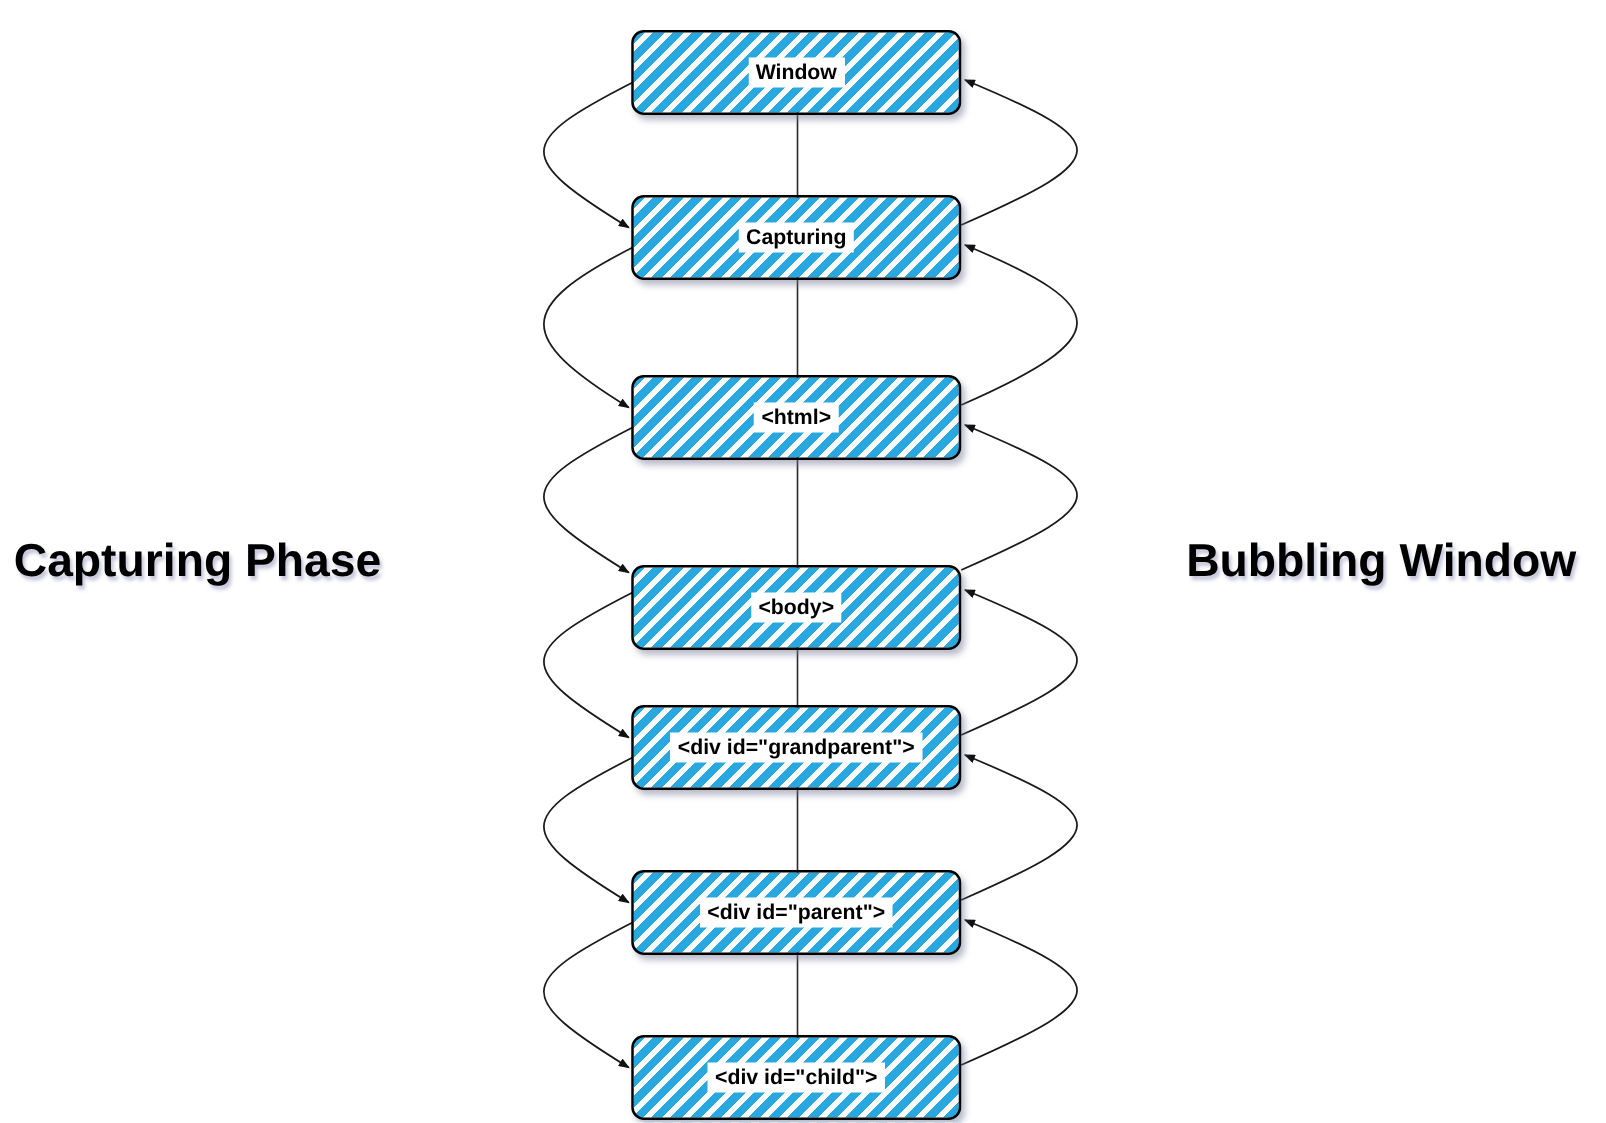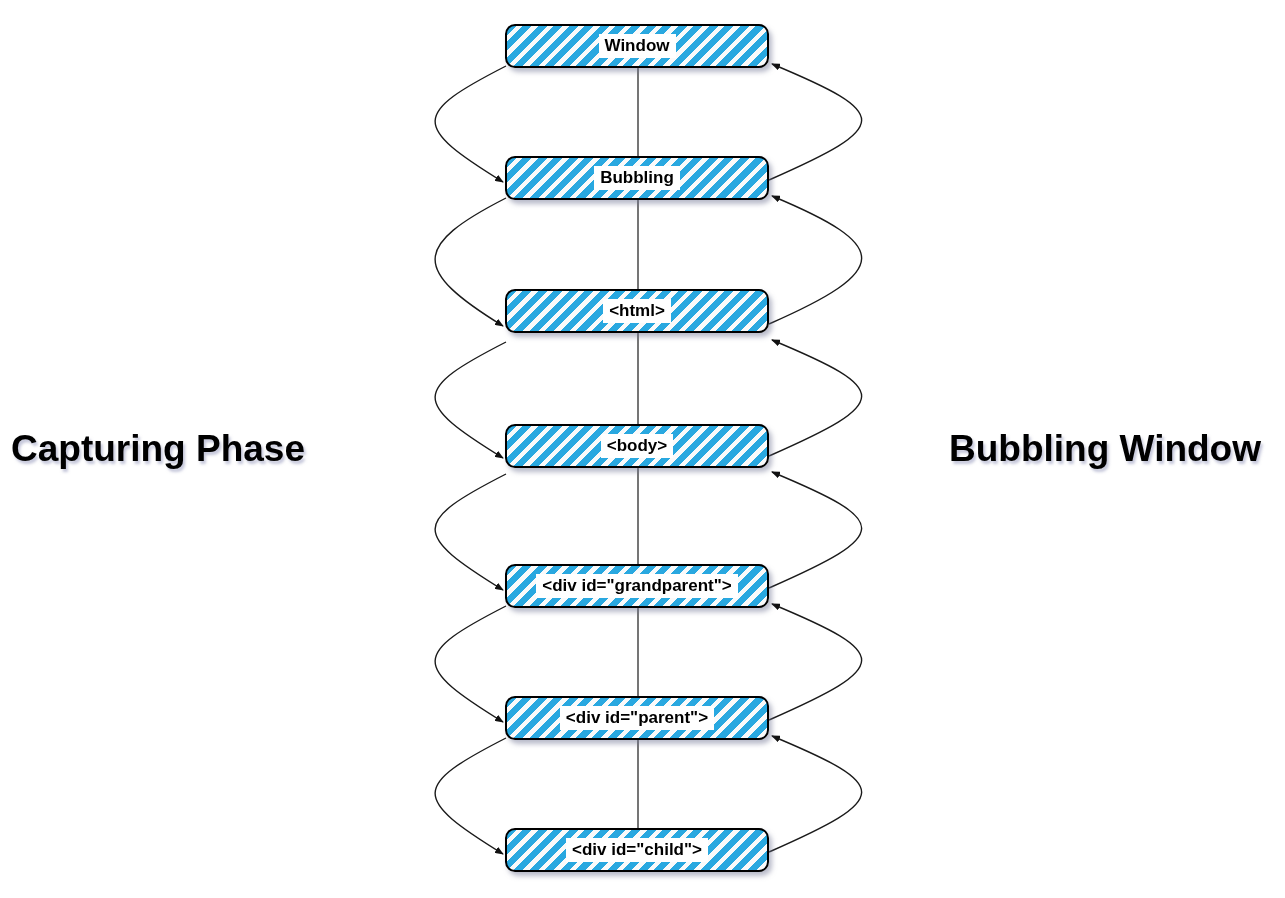--- a/index.html
+++ b/index.html
@@ -18,21 +18,21 @@
   .diagram{position:relative;width:1285px;height:898px;background:#ffffff;}
 
   
   .arrows{position:absolute;left:0;top:0;width:1285px;height:898px;}
   .arrows path.curve{fill:none;stroke:var(--arrow);stroke-width:1.4px;}
   .arrows line.vert{stroke:#2b2b2b;stroke-width:1.3px;}
 
   
   .node{
     position:absolute;
-    left:505px;width:264px;height:44px;
+    left:505px;width:264px;height:68px;
     border:2.5px solid var(--node-border);
     border-radius:10px;
     background:repeating-linear-gradient(135deg,
       var(--stripe) 0px, var(--stripe) 6.5px,
       #fafafa 6.5px, #fafafa 11px);
     display:flex;align-items:center;justify-content:center;
     box-shadow:3px 4px 5px rgba(115,120,150,0.5);
   }
   
   .node::before{
@@ -110,26 +110,26 @@
     </g>
   </svg>
 
   <div class="phase-title left">Capturing Phase</div>
   <div class="phase-title right">Bubbling Window</div>
 
   <div class="node" style="top:24px">
     <span class="chip">Window</span>
   </div>
   <div class="node" style="top:156px">
-    <span class="chip">Bubbling</span>
+    <span class="chip">Capturing</span>
   </div>
-  <div class="node" style="top:289px">
+  <div class="node" style="top:300px">
     <span class="chip">&lt;html&gt;</span>
   </div>
-  <div class="node" style="top:424px">
+  <div class="node" style="top:452px">
     <span class="chip">&lt;body&gt;</span>
   </div>
   <div class="node" style="top:564px">
     <span class="chip">&lt;div id="grandparent"&gt;</span>
   </div>
   <div class="node" style="top:696px">
     <span class="chip">&lt;div id="parent"&gt;</span>
   </div>
   <div class="node" style="top:828px">
     <span class="chip">&lt;div id="child"&gt;</span>

